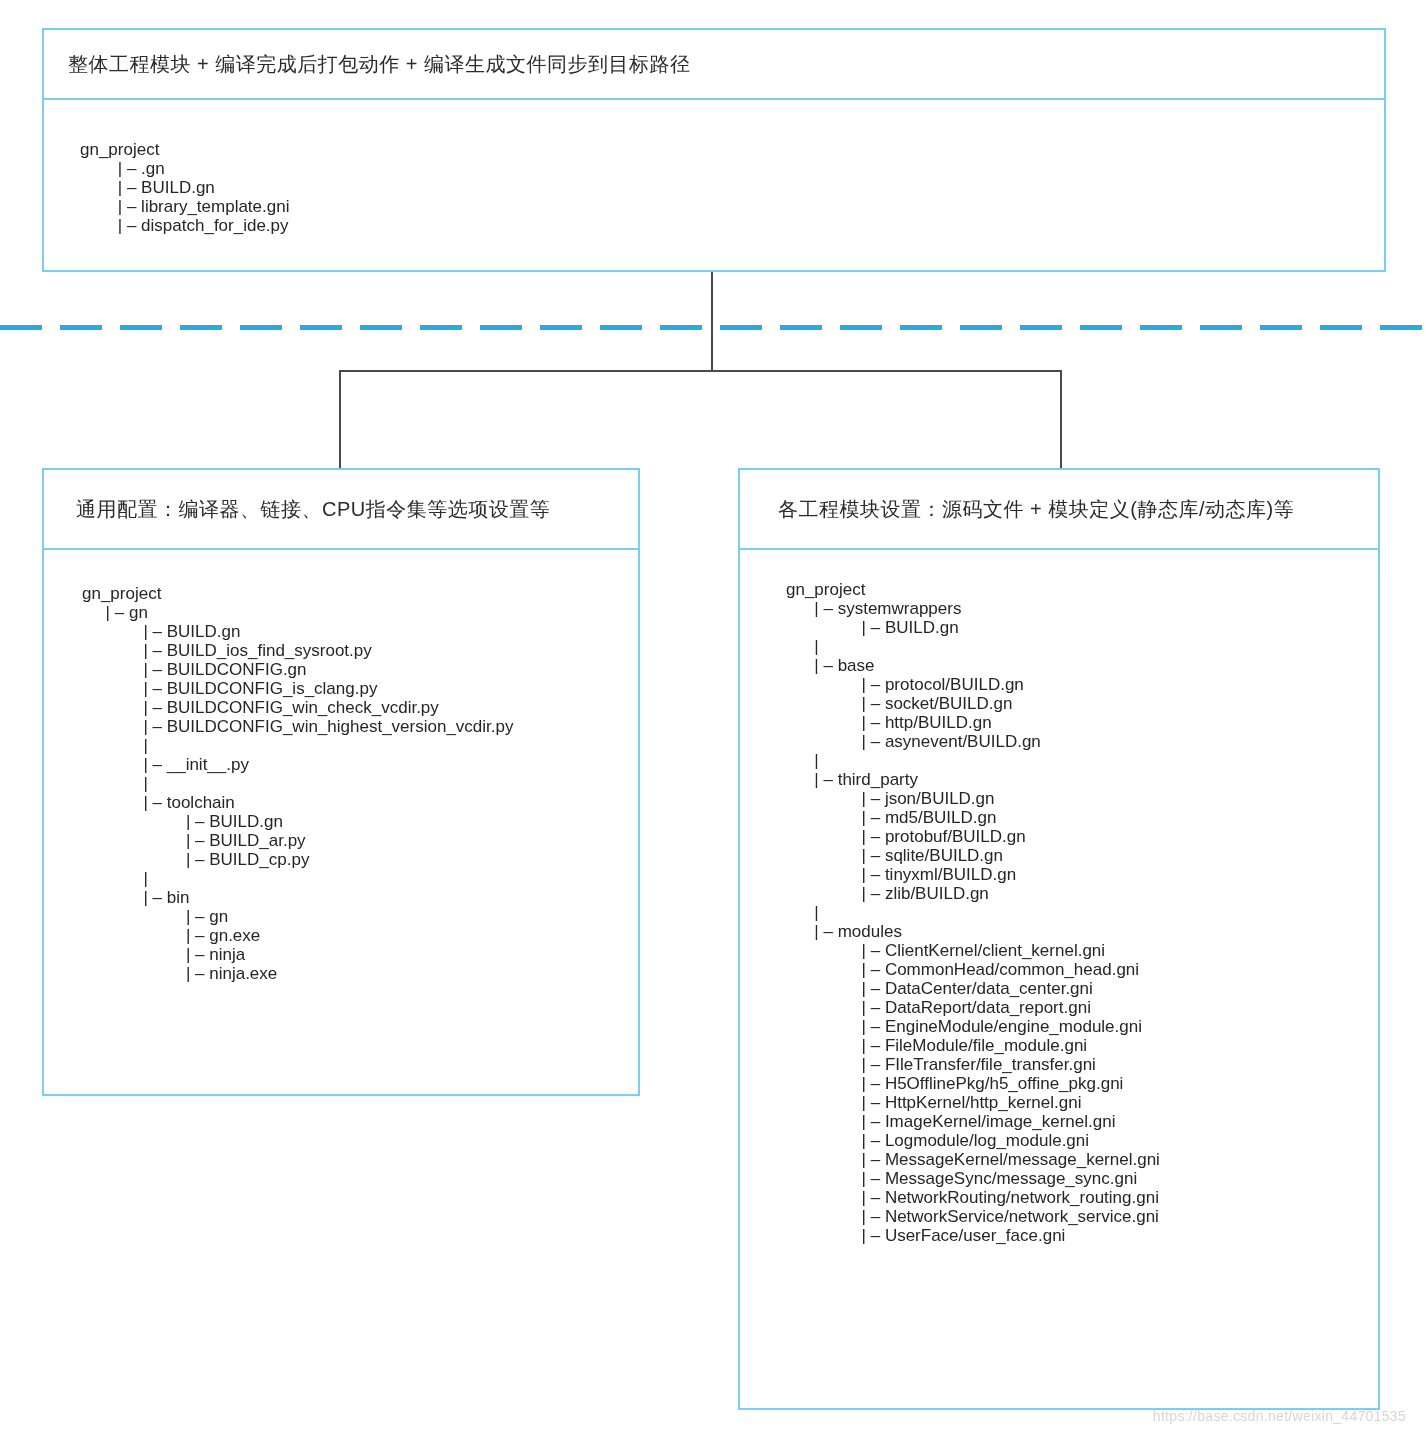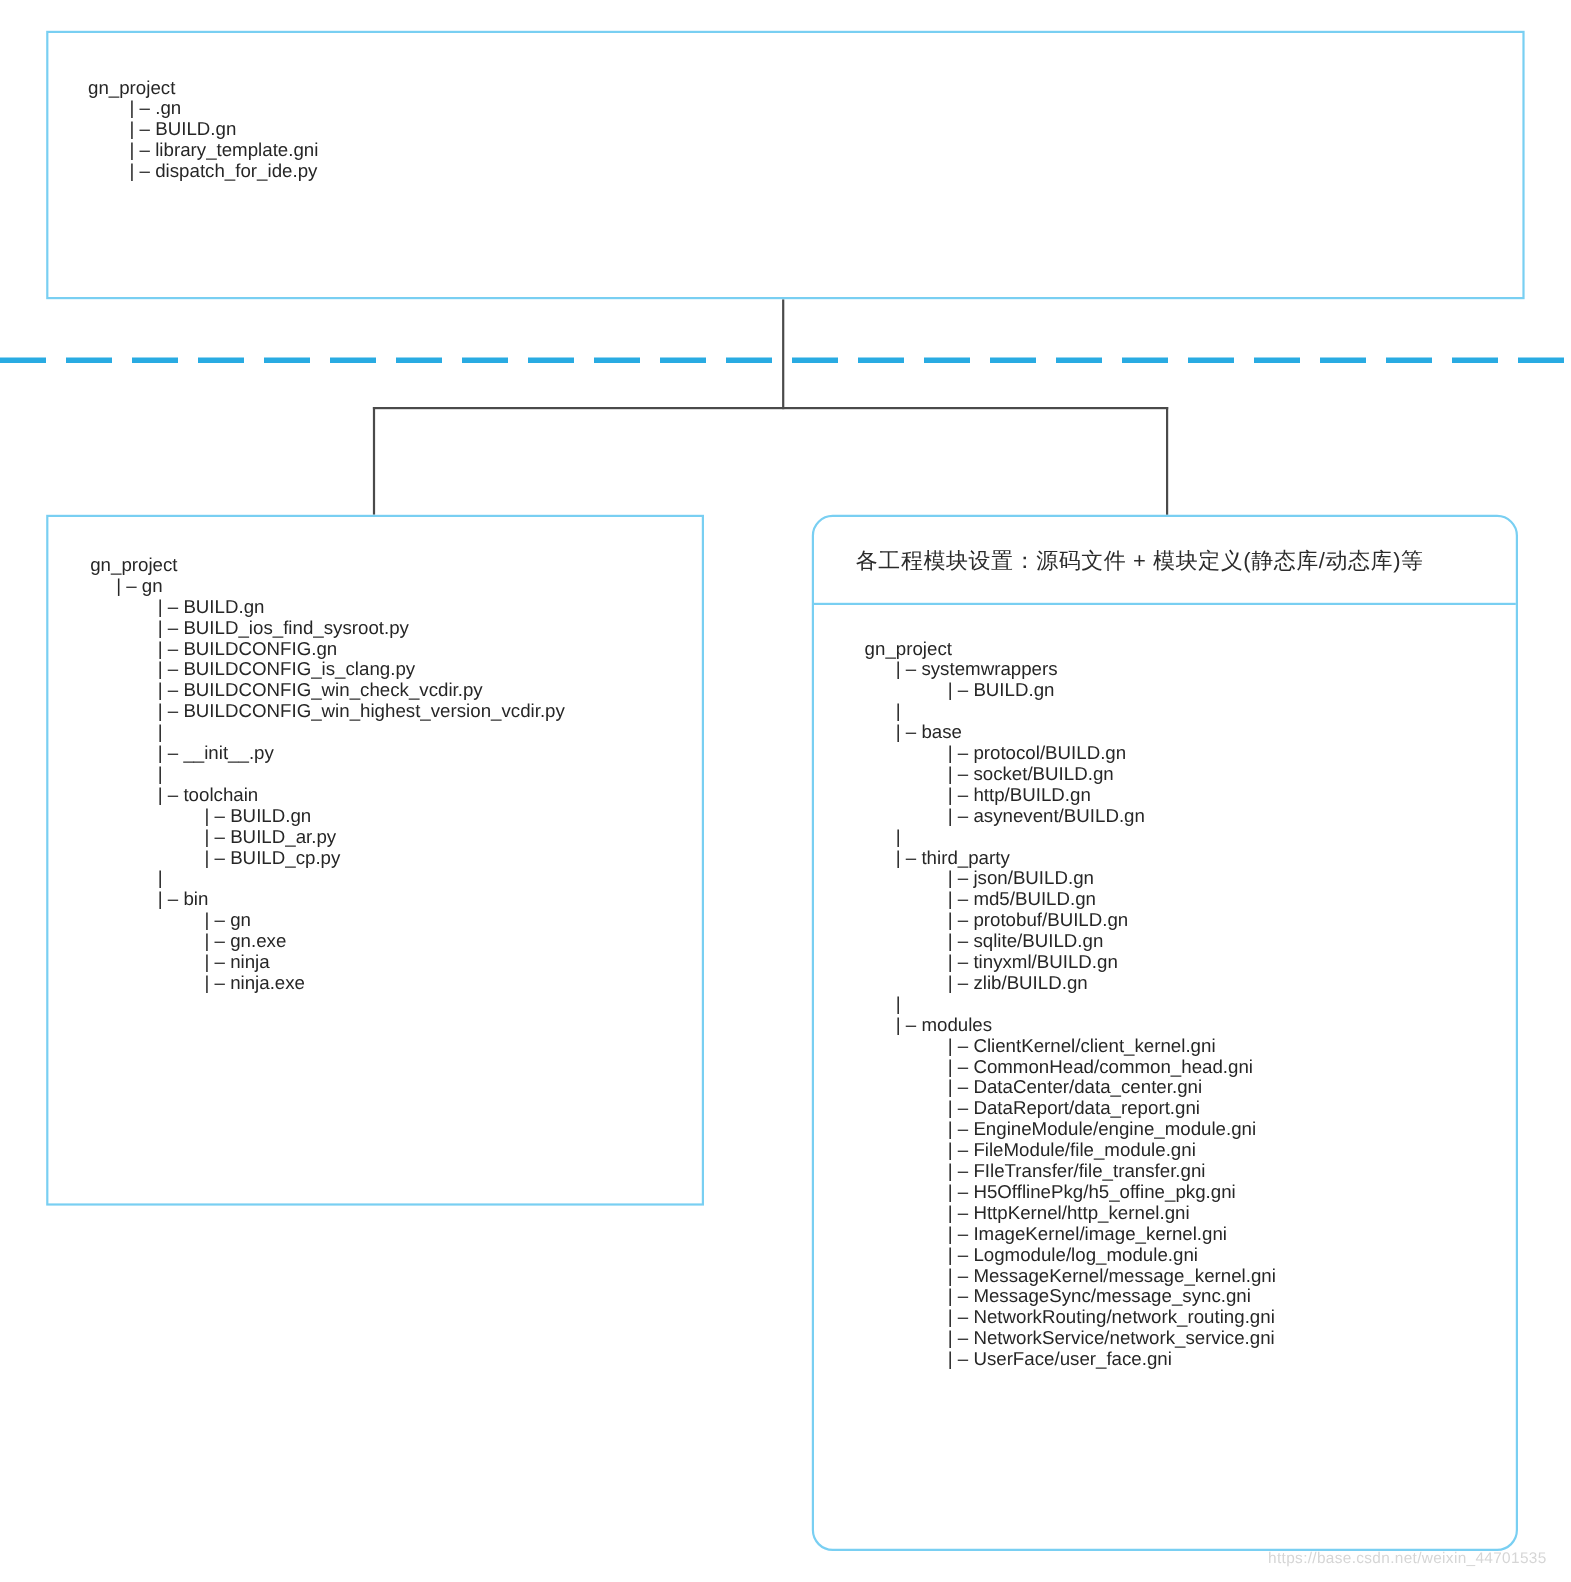--- a/index.html
+++ b/index.html
@@ -38,21 +38,21 @@
     color: #262626;
   }
   #top-box { left: 42px; top: 28px; width: 1344px; height: 244px; }
   #top-box .box-header { height: 70px; padding-left: 24px; }
   #top-box .tree { padding: 40px 20px 0 36px; }
 
   #left-box { left: 42px; top: 468px; width: 598px; height: 628px; }
   #left-box .box-header { height: 80px; padding-left: 32px; }
   #left-box .tree { padding: 34px 10px 0 38px; }
 
-  #right-box { left: 738px; top: 468px; width: 642px; height: 942px; border-radius: 19px; }
+  #right-box { left: 738px; top: 468px; width: 642px; height: 942px; }
   #right-box .box-header { height: 80px; padding-left: 38px; }
   #right-box .tree { padding: 30px 10px 0 46px; }
 
   .dashed-divider {
     position: absolute;
     left: 0; top: 325px;
     width: 1428px; height: 5px;
     background: repeating-linear-gradient(90deg,
       #29abe2 0px, #29abe2 42px,
       transparent 42px, transparent 60px);
@@ -77,28 +77,34 @@
 <div class="canvas">
 
   <div class="dashed-divider"></div>
 
   <div class="connector" id="connector-stem"></div>
   <div class="connector" id="connector-cross"></div>
   <div class="connector" id="connector-left-drop"></div>
   <div class="connector" id="connector-right-drop"></div>
 
   <div class="box" id="top-box">
+    <div class="box-header">
+      <div class="box-title">整体工程模块 + 编译完成后打包动作 + 编译生成文件同步到目标路径</div>
+    </div>
     <pre class="tree">gn_project
         | – .gn
         | – BUILD.gn
         | – library_template.gni
         | – dispatch_for_ide.py</pre>
   </div>
 
   <div class="box" id="left-box">
+    <div class="box-header">
+      <div class="box-title">通用配置：编译器、链接、CPU指令集等选项设置等</div>
+    </div>
     <pre class="tree">gn_project
      | – gn
              | – BUILD.gn
              | – BUILD_ios_find_sysroot.py
              | – BUILDCONFIG.gn
              | – BUILDCONFIG_is_clang.py
              | – BUILDCONFIG_win_check_vcdir.py
              | – BUILDCONFIG_win_highest_version_vcdir.py
              |
              | – __init__.py

